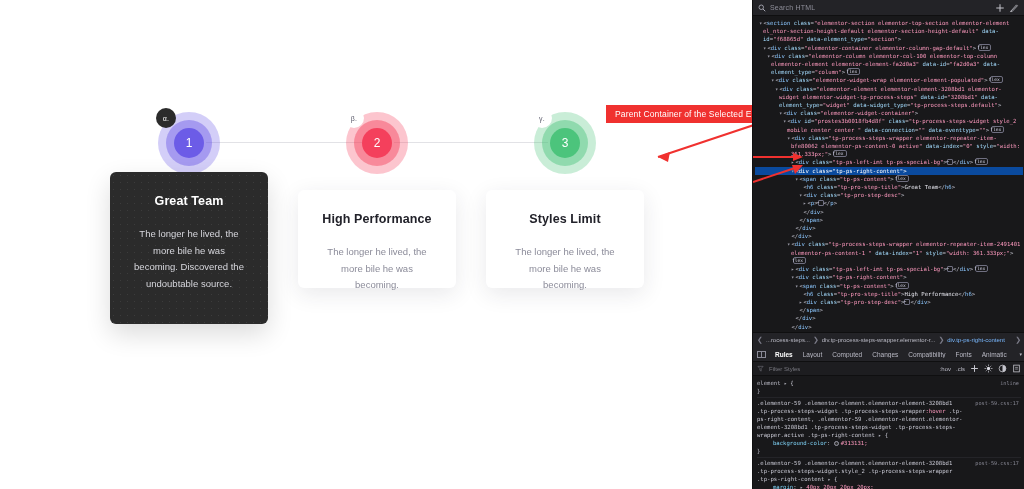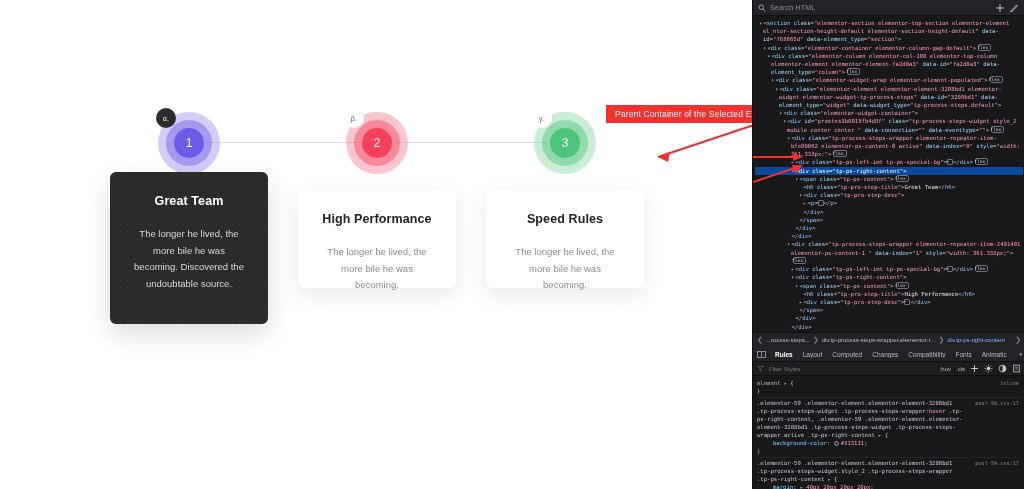--- a/index.html
+++ b/index.html
@@ -235,21 +235,21 @@
       <div class="card-title">Great Team</div>
       <div class="card-desc">The longer he lived, the more bile he was becoming. Discovered the undoubtable source.</div>
     </div>
 
     <div class="card light" style="left:298px;top:18px;width:158px;height:98px;">
       <div class="card-title">High Performance</div>
       <div class="card-desc">The longer he lived, the more bile he was becoming.</div>
     </div>
 
     <div class="card light" style="left:486px;top:18px;width:158px;height:98px;">
-      <div class="card-title">Speed Rules</div>
+      <div class="card-title">Styles Limit</div>
       <div class="card-desc">The longer he lived, the more bile he was becoming.</div>
     </div>
   </div>
 
   <div id="callout" style="left:606px;top:105px;">Parent Container of the Selected Element</div>
   <svg class="ann-arrow" width="140" height="60" style="left:640px;top:115px;">
     <line x1="135" y1="3" x2="18" y2="42" stroke="#f0312f" stroke-width="2"></line>
     <polygon points="18,42 30,37 28,47" fill="#f0312f"></polygon>
   </svg>
 </div>

